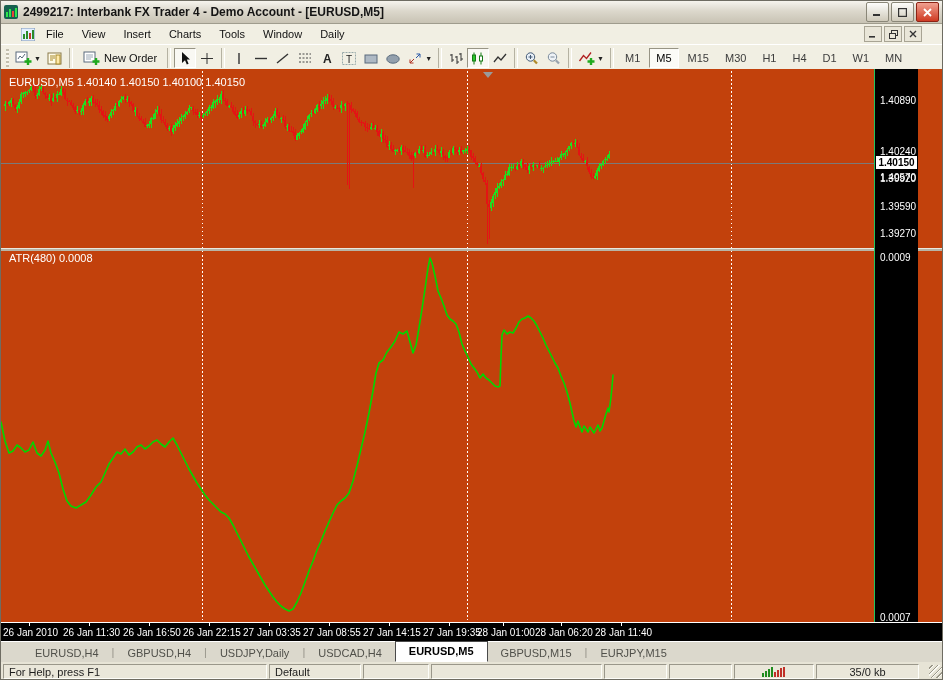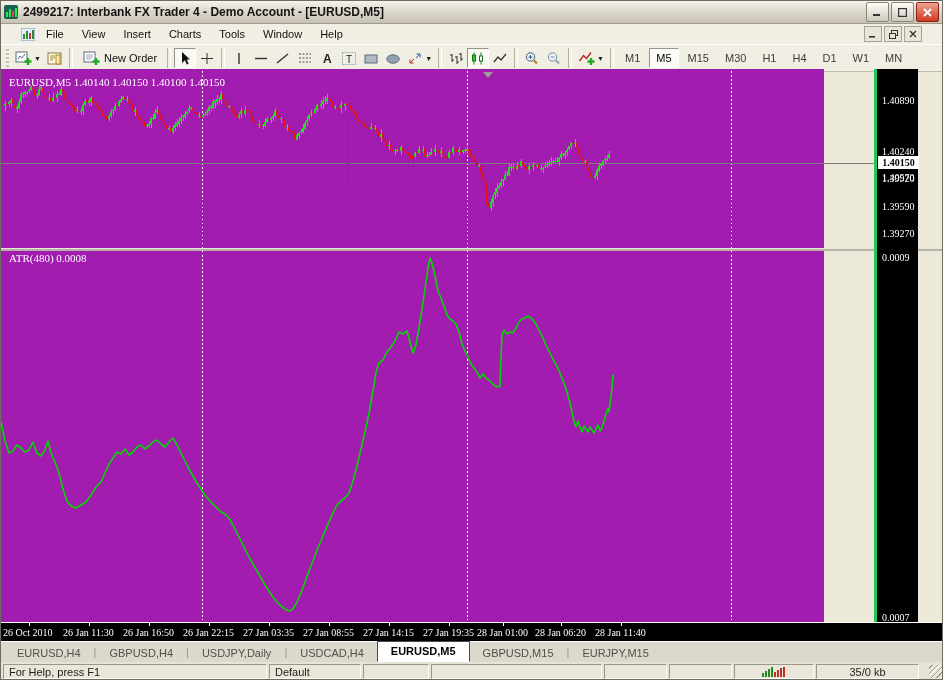--- a/index.html
+++ b/index.html
@@ -28,37 +28,37 @@
   .tb-sep{width:2px;height:20px;margin:0 3px;border-left:1px solid #b5b2a2;border-right:1px solid #fff;}
   .tb-btn{height:20px;min-width:22px;display:flex;align-items:center;justify-content:center;
     border:1px solid transparent;padding:0 2px;box-sizing:border-box;}
   .tb-btn.pressed{border-color:#979485 #fff #fff #979485;background:#f9f8f3;}
   .tb-btn.labeled{padding:0 6px;gap:4px;font-size:11px;color:#111;white-space:nowrap;}
   .caret{font-size:7px;color:#222;margin-left:2px;}
   .tf-btn{height:18px;padding:0 6px;font-size:11px;color:#3c3c3c;display:flex;align-items:center;
     border:1px solid transparent;margin:0 1px;}
   .tf-btn.pressed{border-color:#979485 #fff #fff #979485;background:#fbfbf7;color:#000;}
   
-  .chart-area{position:absolute;left:0;top:68px;width:823px;height:572px;background:#a21caf;font-family:Liberation Serif, serif;}
+  .chart-area{position:absolute;left:0;top:68px;width:943px;height:572px;background:#c2410c;}
   #plot-svg{position:absolute;left:0;top:0;}
   .pane-splitter{position:absolute;left:0;top:179px;width:943px;height:3px;
     background:#b7b4a6;border-top:1px solid #e9e7de;box-sizing:border-box;}
-  .axis-strip{position:absolute;left:873px;top:0;width:44px;height:553px;border-left:3px solid #22c55e;
+  .axis-strip{position:absolute;left:873px;top:0;width:44px;height:553px;border-left:1px solid #22c55e;
     box-sizing:border-box;background:#000;}
   .axis-label{position:absolute;left:5px;color:#fff;font-size:10px;white-space:nowrap;}
   .current-price-box{position:absolute;left:1px;width:41px;height:13px;background:#fff;color:#000;
     font-size:10px;line-height:13px;text-align:center;font-weight:bold;}
   .time-axis{position:absolute;left:0;top:553px;width:943px;height:19px;background:#000;
     border-top:1px solid #fff;box-sizing:border-box;}
   .time-label{position:absolute;top:4px;color:#fff;font-size:10px;white-space:nowrap;}
   .tick-v{position:absolute;top:0;width:1px;height:3px;background:#fff;}
   .info-label{position:absolute;color:#fff;font-size:11px;}
   
   .tabbar{position:absolute;top:640px;left:0;width:943px;height:21px;background:#dbd8cc;
-    border-top:1px solid #fff;display:flex;align-items:flex-end;padding-left:3px;box-sizing:border-box;}
+    border-top:1px solid #fff;display:flex;align-items:flex-end;padding-left:21px;box-sizing:border-box;}
   .tab{height:17px;line-height:17px;padding:0 13px;font-size:11px;color:#50504a;white-space:nowrap;}
   .tab.active{background:#fff;border:1px solid #4a4a4a;border-bottom:1px solid #fff;font-weight:bold;
     color:#000;height:19px;line-height:18px;}
   .tab-sep{color:#97948a;align-self:center;font-size:11px;}
   
   .statusbar{position:absolute;top:661px;left:0;width:943px;height:19px;background:#e7e4d6;
     display:flex;align-items:center;padding:1px 2px;gap:2px;box-sizing:border-box;}
   .status-cell{height:15px;line-height:14px;font-size:11px;color:#1d1d1d;padding:0 5px;
     border:1px solid;border-color:#9a978a #fdfdf8 #fdfdf8 #9a978a;background:#eae7da;
     overflow:hidden;white-space:nowrap;box-sizing:border-box;flex:none;}
@@ -109,21 +109,21 @@
           <rect x="11" y="2" width="2" height="9" fill="#2a8c2a"></rect>
         </svg>
     </span>
     <span id="menu-items" style="display:flex;">
         <span class="menu-item">File</span>
         <span class="menu-item">View</span>
         <span class="menu-item">Insert</span>
         <span class="menu-item">Charts</span>
         <span class="menu-item">Tools</span>
         <span class="menu-item">Window</span>
-        <span class="menu-item">Help</span>
+        <span class="menu-item">Daily</span>
       </span>
     <span class="mdi-controls">
       <span class="mdi-btn">
           <svg width="8" height="8">
             <rect x="0" y="6" width="6" height="1.6" fill="#333"></rect>
           </svg>
         </span>
       <span class="mdi-btn">
           <svg width="9" height="9">
             <rect x="2.5" y="0.5" width="6" height="5" fill="none" stroke="#333"></rect>
@@ -949,21 +949,21 @@
         <div class="axis-label" style="top: 55px; margin-top: 48px;">1.40570</div>
         <div class="axis-label" style="top: 77px;">1.40240</div>
         <div class="axis-label" style="top: 104px;">1.39920</div>
         <div class="axis-label" style="top: 132px;">1.39590</div>
         <div class="axis-label" style="top: 159px;">1.39270</div>
         <div class="current-price-box" style="top: 87px;">1.40150</div>
         <div class="axis-label" style="top: 183px;">0.0009</div>
         <div class="axis-label" style="top: 543px;">0.0007</div>
       </div>
     <div class="time-axis" id="time-axis">
-        <div class="time-label" style="left: 2px;">26 Oct 2010</div>
+        <div class="time-label" style="left: 2px;">26 Jan 2010</div>
         <div class="tick-v" style="left: 28px;"></div>
         <div class="time-label" style="left: 62px;">26 Jan 11:30</div>
         <div class="tick-v" style="left: 88px;"></div>
         <div class="time-label" style="left: 122px;">26 Jan 16:50</div>
         <div class="tick-v" style="left: 148px;"></div>
         <div class="time-label" style="left: 182px;">26 Jan 22:15</div>
         <div class="tick-v" style="left: 208px;"></div>
         <div class="time-label" style="left: 242px;">27 Jan 03:35</div>
         <div class="tick-v" style="left: 268px;"></div>
         <div class="time-label" style="left: 302px;">27 Jan 08:55</div>

